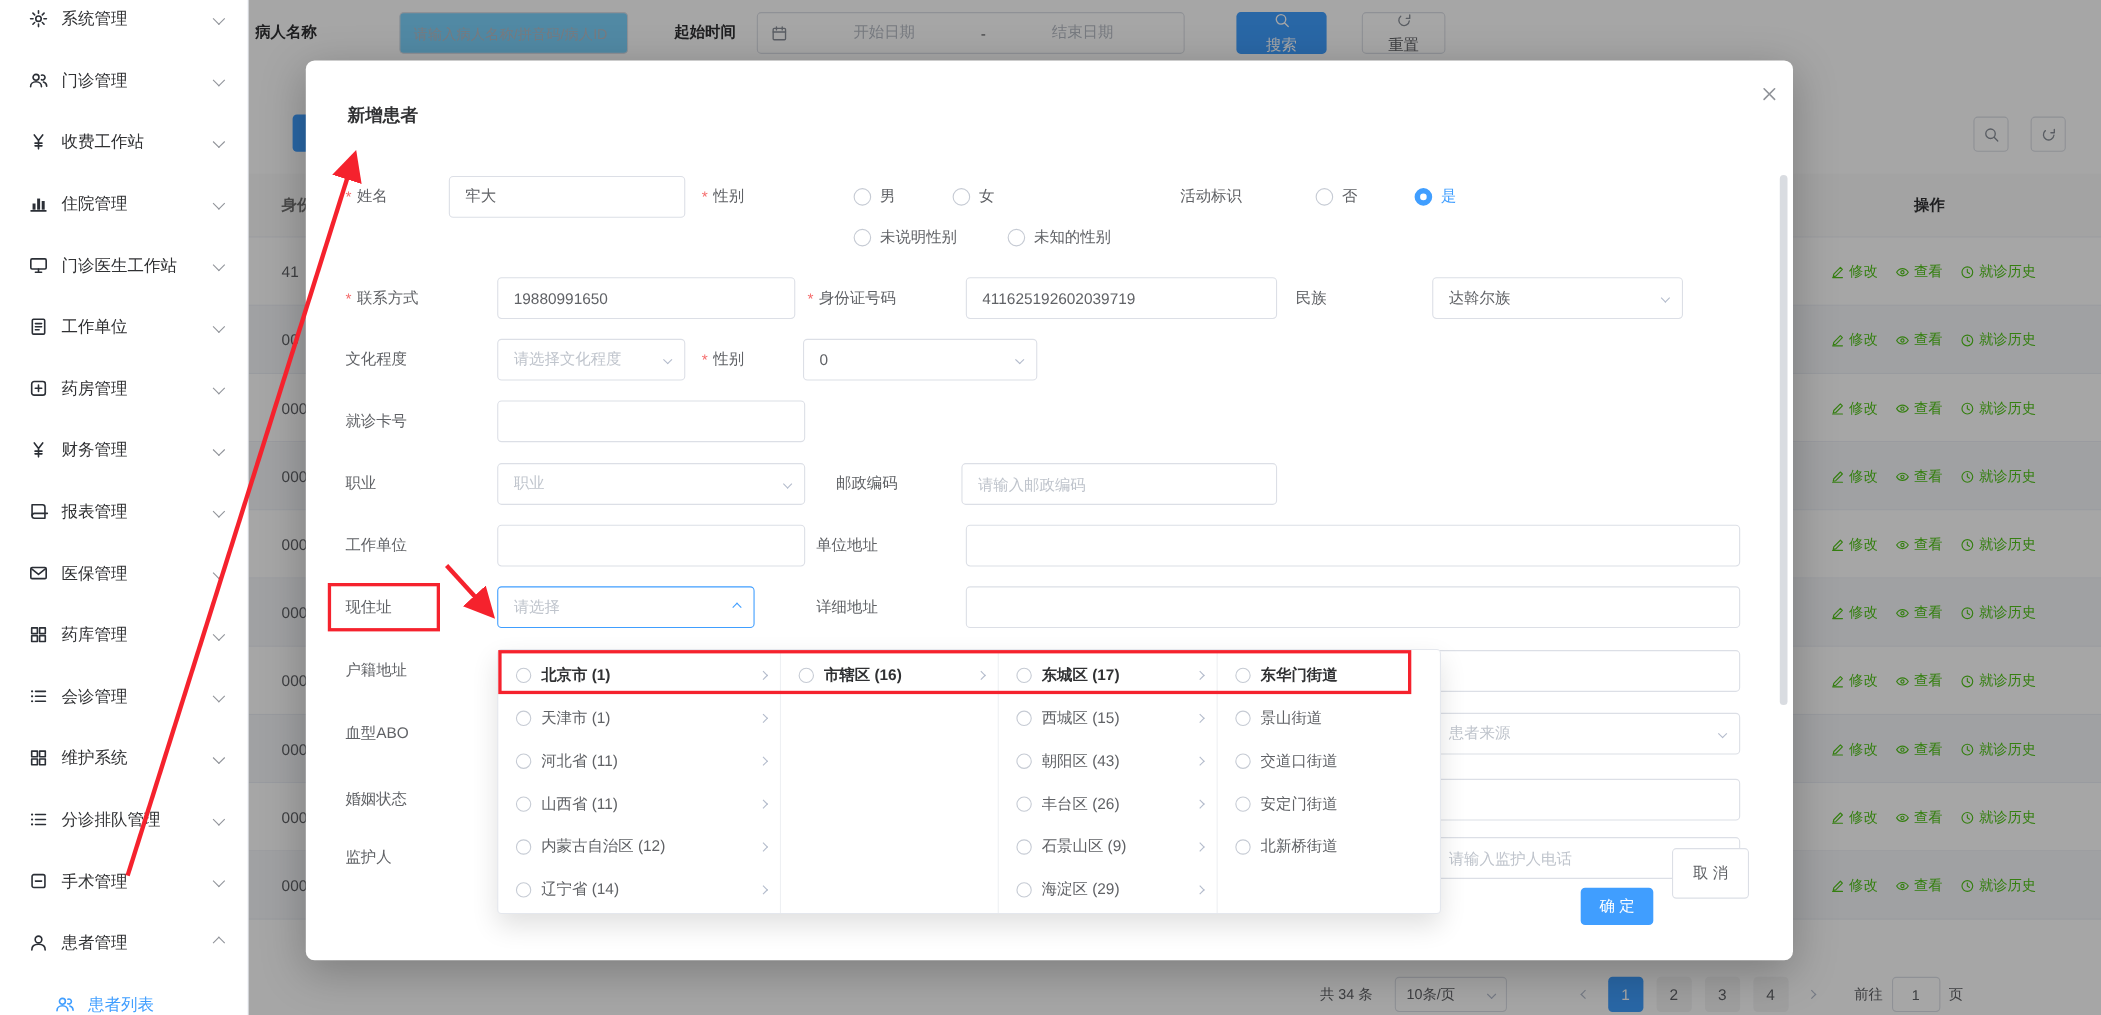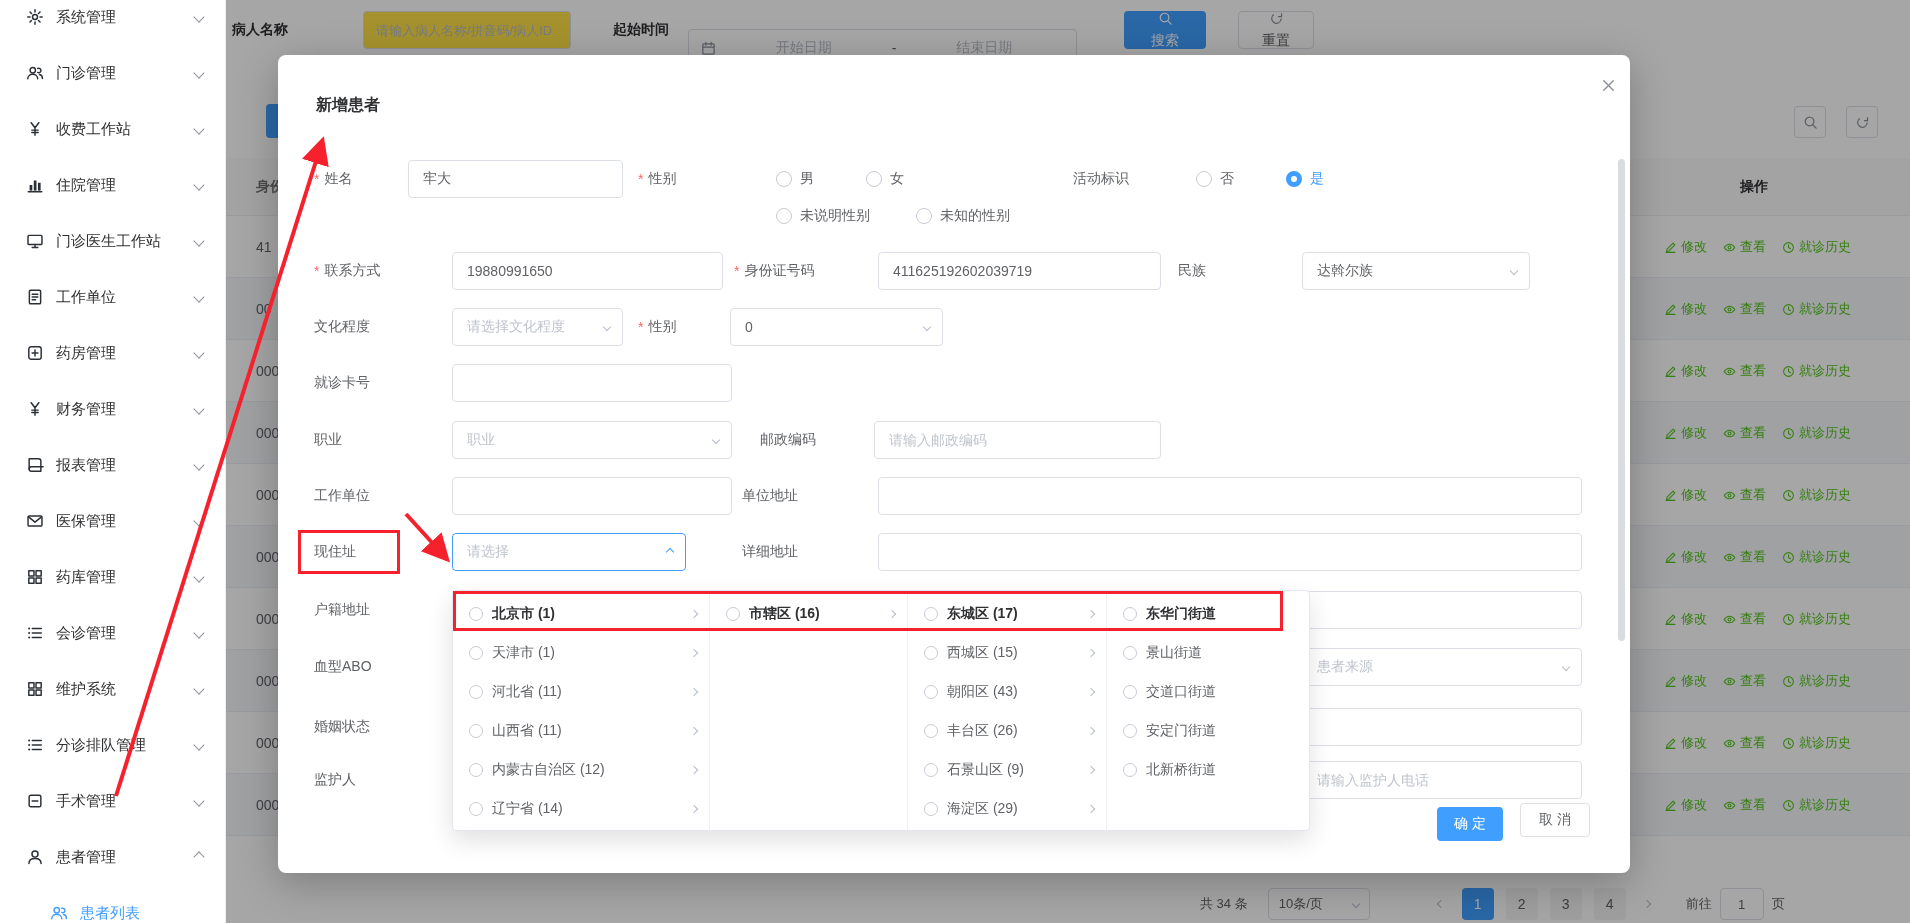--- a/index.html
+++ b/index.html
@@ -20,23 +20,23 @@
 .chev.down{transform:rotate(45deg);}
 .chev.up{transform:rotate(-135deg);}
 .chev.right{transform:rotate(-45deg);}
 .chev.left{transform:rotate(135deg);}
 .chev.sm{width:6px;height:6px;border-color:#b4bccc;}
 .chev.blue{border-color:#409eff;}
 
 
 .main{position:absolute;left:226px;top:0;width:1684px;height:100%;background:#fff;}
 .flabel-b{position:absolute;height:38px;display:flex;align-items:center;font-size:14px;font-weight:bold;color:#303133;white-space:nowrap;}
-.tinput{position:absolute;height:38px;border:1px solid #dcdfe6;border-radius:4px;padding:0 12px;font-size:13px;color:#606266;background:#fde047;outline:none;font-family:inherit;}
+.tinput{position:absolute;height:38px;border:1px solid #dcdfe6;border-radius:4px;padding:0 12px;font-size:13px;color:#606266;background:#7dd3fc;outline:none;font-family:inherit;}
 .tinput::placeholder{color:#b8bdc6;}
-.daterange{position:absolute;height:38px;border:1px solid #dcdfe6;border-radius:4px;background:#fff;display:flex;align-items:center;padding:0 12px;gap:8px;cursor:pointer;margin-top:18px;}
+.daterange{position:absolute;height:38px;border:1px solid #dcdfe6;border-radius:4px;background:#fff;display:flex;align-items:center;padding:0 12px;gap:8px;cursor:pointer;}
 .dr-txt{flex:1;text-align:center;font-size:14px;color:#b8bdc6;}
 .dr-sep{color:#606266;font-size:14px;}
 .btn{position:absolute;height:38px;border:none;border-radius:4px;font-size:14px;display:flex;align-items:center;justify-content:center;gap:6px;cursor:pointer;font-family:inherit;flex-direction:column;}
 .btn.blue{background:#409eff;color:#fff;}
 .btn.plain{background:#fff;color:#606266;border:1px solid #dcdfe6;}
 .ic{display:inline-flex;width:15px;height:15px;flex:none;}
 .ic svg{width:100%;height:100%;}
 .ic.w{color:#fff;}
 .ic.g{color:#8a9099;}
 .iconbtn{position:absolute;width:32px;height:32px;border:1px solid #dcdfe6;border-radius:4px;background:#fff;display:flex;align-items:center;justify-content:center;cursor:pointer;}
@@ -882,21 +882,21 @@
       <span class="cas-lb">北新桥街道</span>
 
     </div>
         </div>
       </div>
 
     <div class="redbox" style="left:20px;top:475px;width:102px;height:44px"></div>
     <div class="redbox" style="left:175px;top:536px;width:830px;height:40px"></div>
 
     <button class="btn blue" style="left:1159px;top:752px;width:66px;height:34px">确 定</button>
-    <button class="btn plain" style="left:1242px;top:748px;width:70px;height:34px">取 消</button>
+    <button class="btn plain" style="left:1242px;top:716px;width:70px;height:46px">取 消</button>
 
     <div class="m-scroll"></div>
   </div>
 
   <svg class="annot" width="1910" height="923" viewBox="0 0 1910 923">
     <defs>
       <marker id="ah" markerWidth="9" markerHeight="9" refX="5.5" refY="3.5" orient="auto">
         <path d="M0 0L7 3.5L0 7z" fill="#f5222d"></path>
       </marker>
     </defs>

